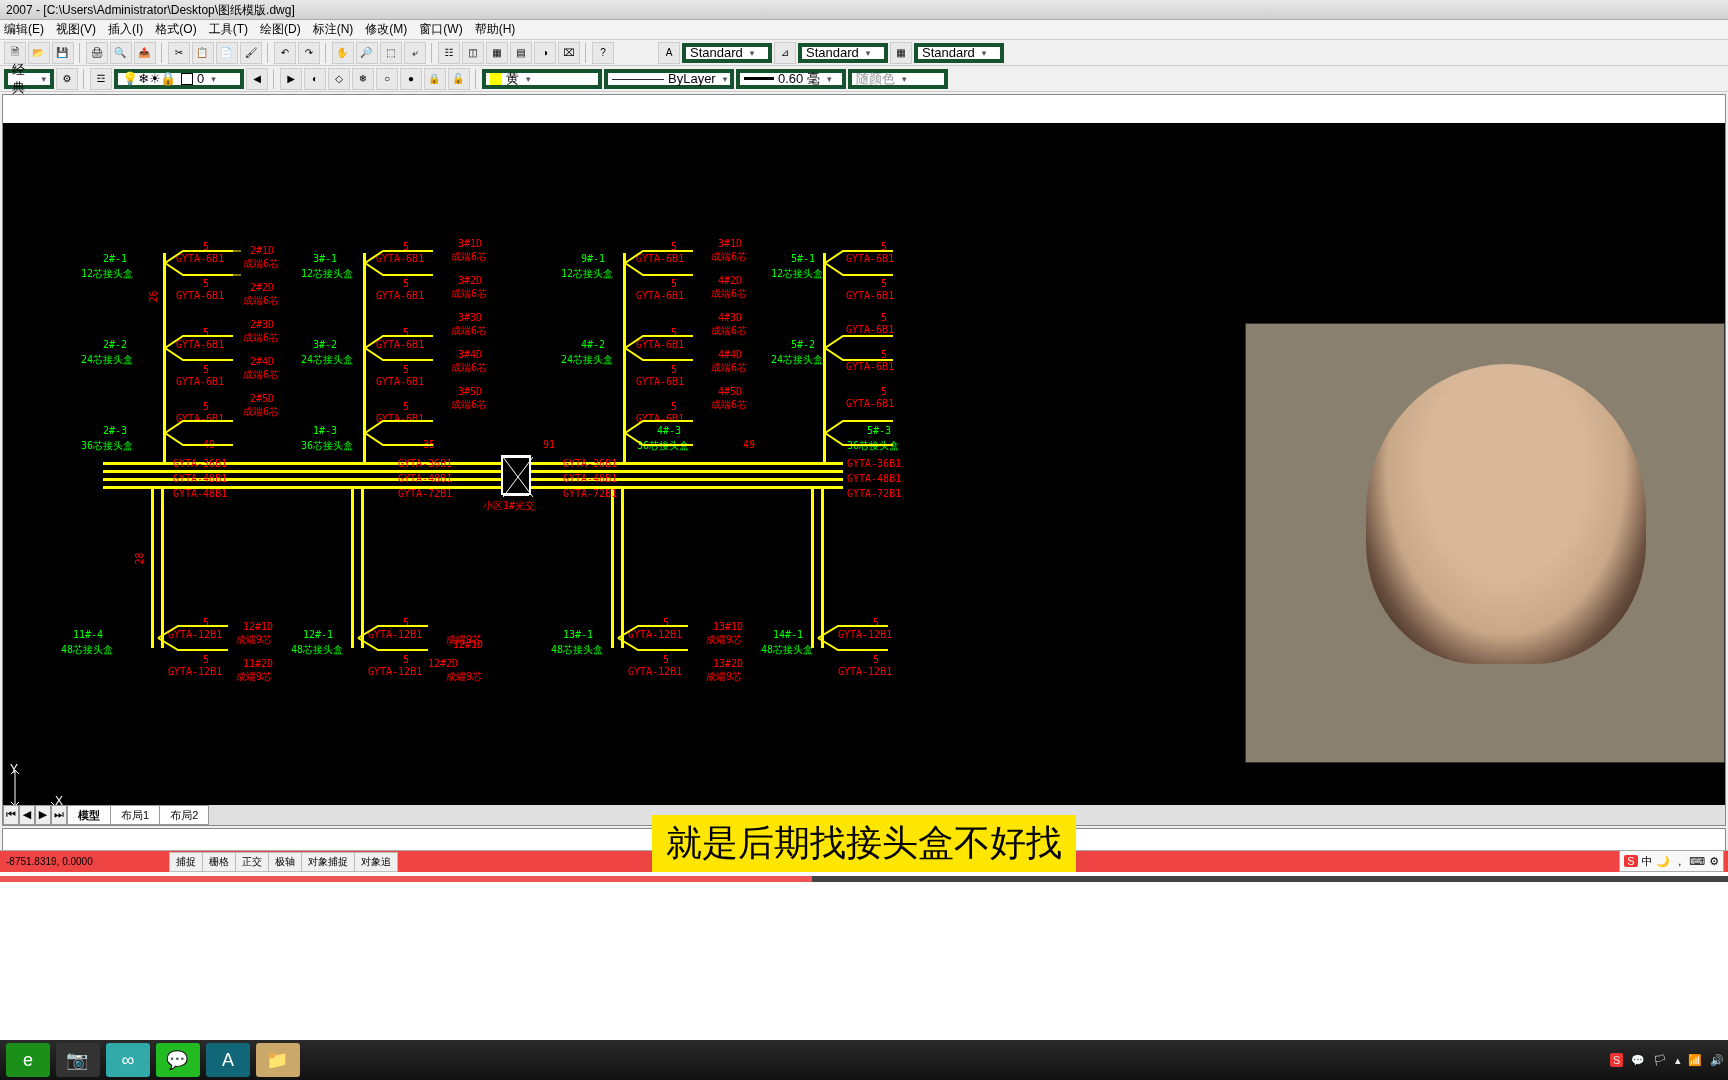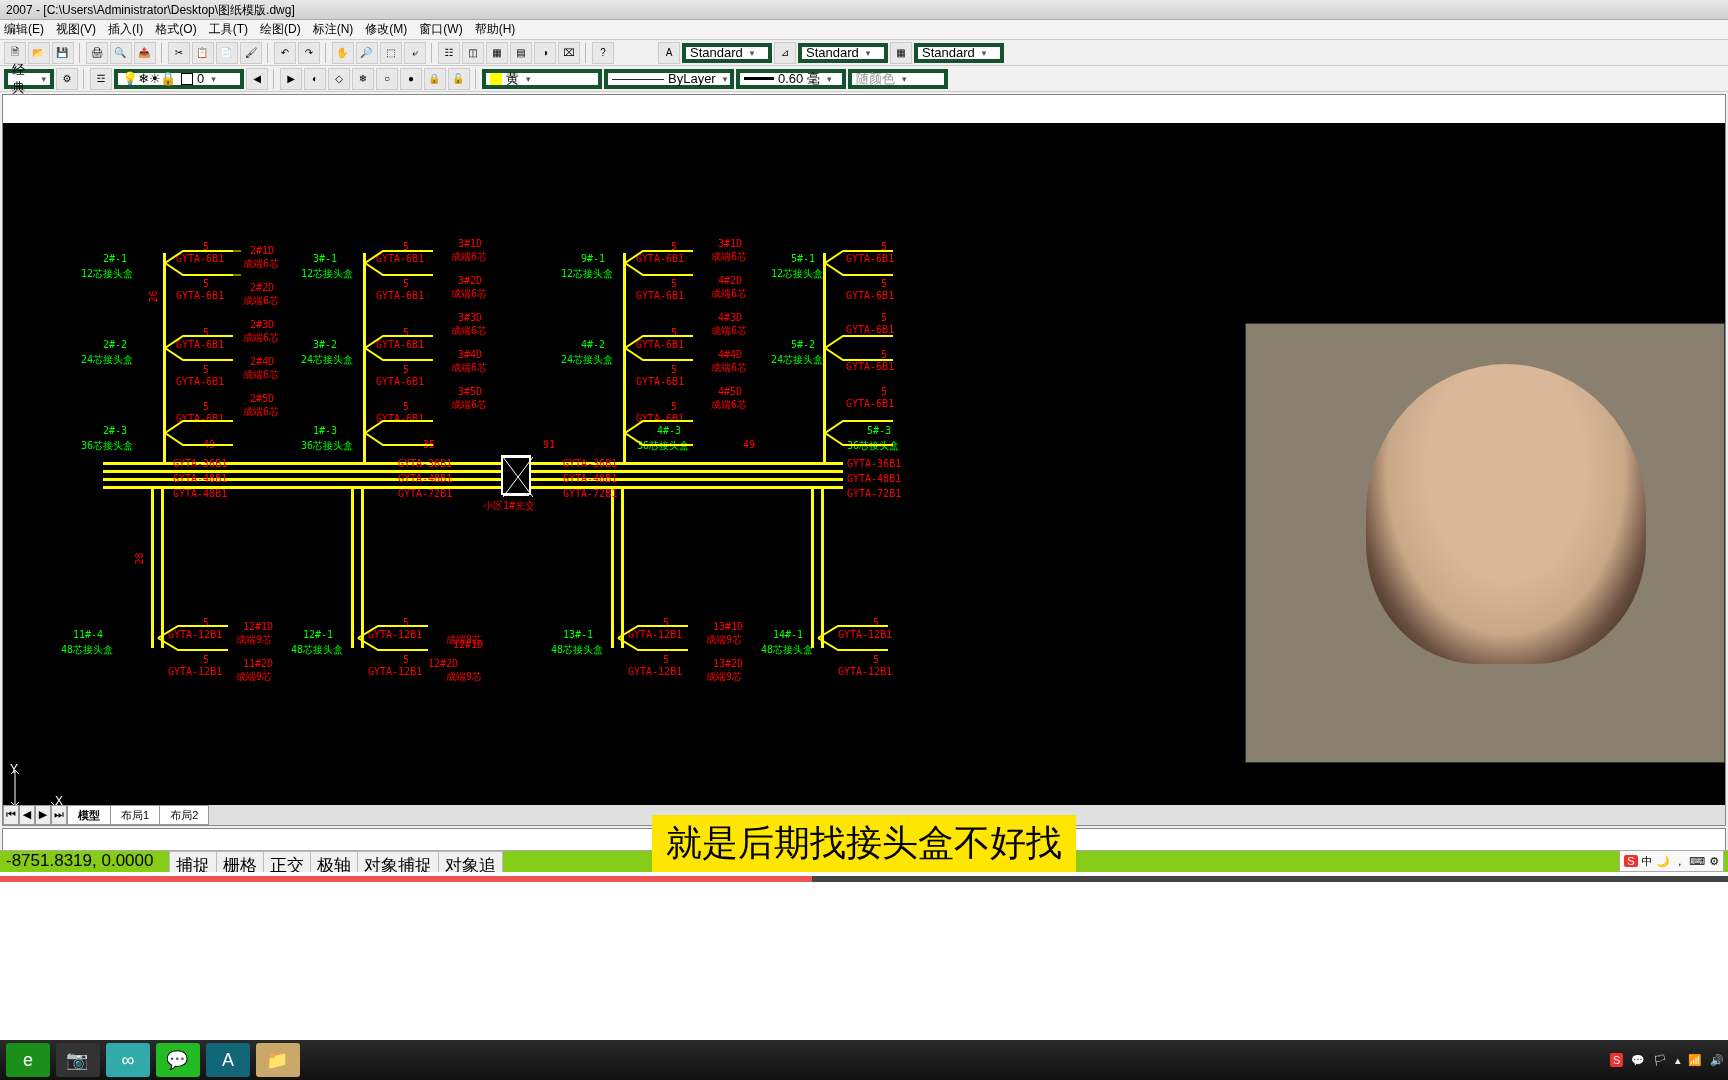--- a/index.html
+++ b/index.html
@@ -17,21 +17,21 @@
 .canvas { position: absolute; top: 28px; left: 0; right: 0; bottom: 0; background: #000; overflow: hidden; }
 .ucs { position: absolute; left: 4px; bottom: 8px; color: #fff; font-size: 12px; font-family: monospace; }
 .webcam { position: absolute; right: 0; top: 200px; width: 480px; height: 440px; background: #8a8070; border: 1px solid #333; }
 .webcam-face { position:absolute; top:40px; left:120px; width:280px; height:300px; background: radial-gradient(ellipse at 50% 35%, #d9b89a 40%, #c9a888 60%, #6a5040 75%, #332218 90%); border-radius: 50% 50% 40% 40%; }
 .subtitle { position: absolute; left: 50%; bottom: 208px; transform: translateX(-50%); background: #ffe600; color: #000; font-size: 36px; padding: 4px 14px; font-weight: 500; z-index: 50; }
 .layout-tabs { position: absolute; bottom: 0; left: 0; height: 20px; display: flex; font-size: 11px; background: #e0e0e0; width: 100%; }
 .layout-tabs .lt { padding: 2px 10px; border: 1px solid #999; background: #fff; margin-right: -1px; }
 .layout-tabs .lt.active { background: #fff; font-weight: bold; }
 .layout-tabs .lt-arrow { width: 16px; text-align: center; padding: 2px 0; border: 1px solid #999; background:#eee; }
 .cmdline { height: 38px; background: #fff; border: 1px solid #888; margin: 0 2px; }
-.statusbar { position: absolute; bottom: 208px; left: 0; right: 0; height: 22px; background: #84cc16; font-size: 17px; display: flex; align-items: flex-start; border-top: 1px solid #aaa; }
+.statusbar { position: absolute; bottom: 208px; left: 0; right: 0; height: 22px; background: #ef4444; font-size: 10px; display: flex; align-items: center; border-top: 1px solid #aaa; }
 .statusbar .coords { width: 170px; padding-left: 6px; }
 .statusbar .sbtn { padding: 2px 6px; border: 1px solid #bbb; margin-left: -1px; background: #f0f0f0; }
 .taskbar { position: absolute; bottom: 0; left: 0; right: 0; height: 40px; background: linear-gradient(#2a2a2a,#111); display: flex; align-items: center; padding: 0 6px; gap: 6px; }
 .tb-icon { width: 44px; height: 34px; border-radius: 3px; display: flex; align-items: center; justify-content: center; font-size: 18px; color: #fff; }
 .tray { position: absolute; right: 4px; bottom: 0; height: 40px; display: flex; align-items: center; gap: 8px; color: #eee; font-size: 11px; }
 .ime-bar { position: absolute; right: 4px; height: 22px; background: #f8f8f8; border: 1px solid #aaa; font-size: 11px; display: flex; align-items: center; padding: 0 4px; gap: 4px; bottom: 208px; }
 .node-lbl { position: absolute; font-size: 10px; font-family: SimSun, monospace; white-space: nowrap; }
 .g { color: #00ff00; }
 .r { color: #ff0000; }
 .trunk { position: absolute; background: #ffff00; }

